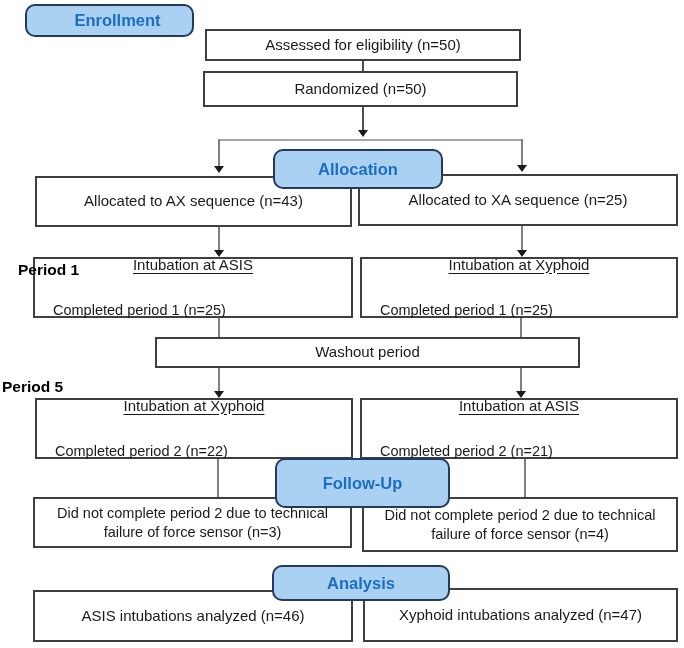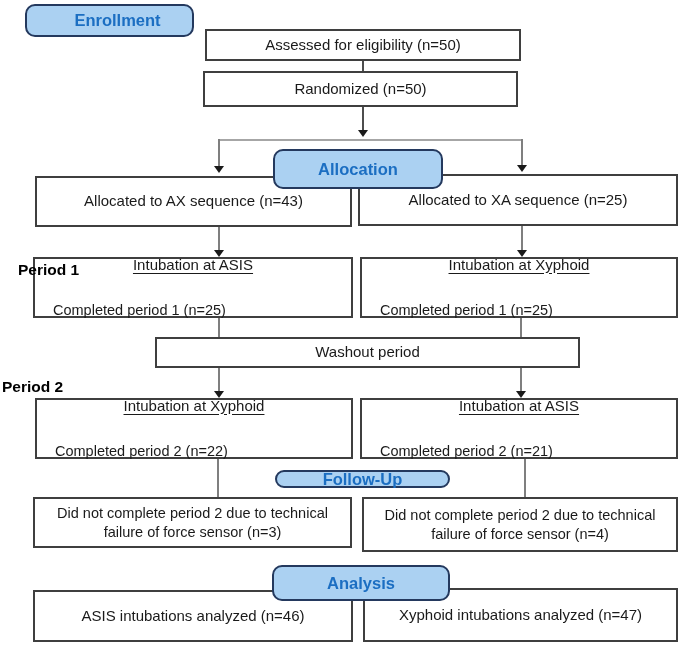--- a/index.html
+++ b/index.html
@@ -34,25 +34,25 @@
     border-top:7px solid var(--arrowhead,#1a1a1a);
   }
 </style>
 </head>
 <body>
 
 <div id="canvas">
 
   <div class="stage" style="left:25px;top:4px;width:169px;height:33px;padding-left:16px;">Enrollment</div>
   <div class="stage" style="left:273px;top:149px;width:170px;height:40px;">Allocation</div>
-  <div class="stage" style="left:275px;top:470px;width:175px;height:18px;">Follow-Up</div>
+  <div class="stage" style="left:275px;top:458px;width:175px;height:50px;">Follow-Up</div>
   <div class="stage" style="left:272px;top:565px;width:178px;height:36px;">Analysis</div>
 
   <div class="stage-label" style="left:18px;top:237px;margin-top:24px;">Period 1</div>
-  <div class="stage-label" style="left:2px;top:378px;">Period 2</div>
+  <div class="stage-label" style="left:2px;top:378px;">Period 5</div>
 
   <div class="box" style="left:205px;top:5px;width:316px;height:32px;margin-top:24px;">Assessed for eligibility (n=50)</div>
 
   <div class="box" style="left:203px;top:71px;width:315px;height:36px;">Randomized (n=50)</div>
 
   <div class="box" style="left:35px;top:176px;width:317px;height:51px;">Allocated to AX sequence (n=43)</div>
   <div class="box" style="left:358px;top:174px;width:320px;height:52px;">Allocated to XA sequence (n=25)</div>
 
   <div class="box two-line" style="left:33px;top:257px;width:320px;height:61px;">
     <span class="title">Intubation at ASIS</span>

